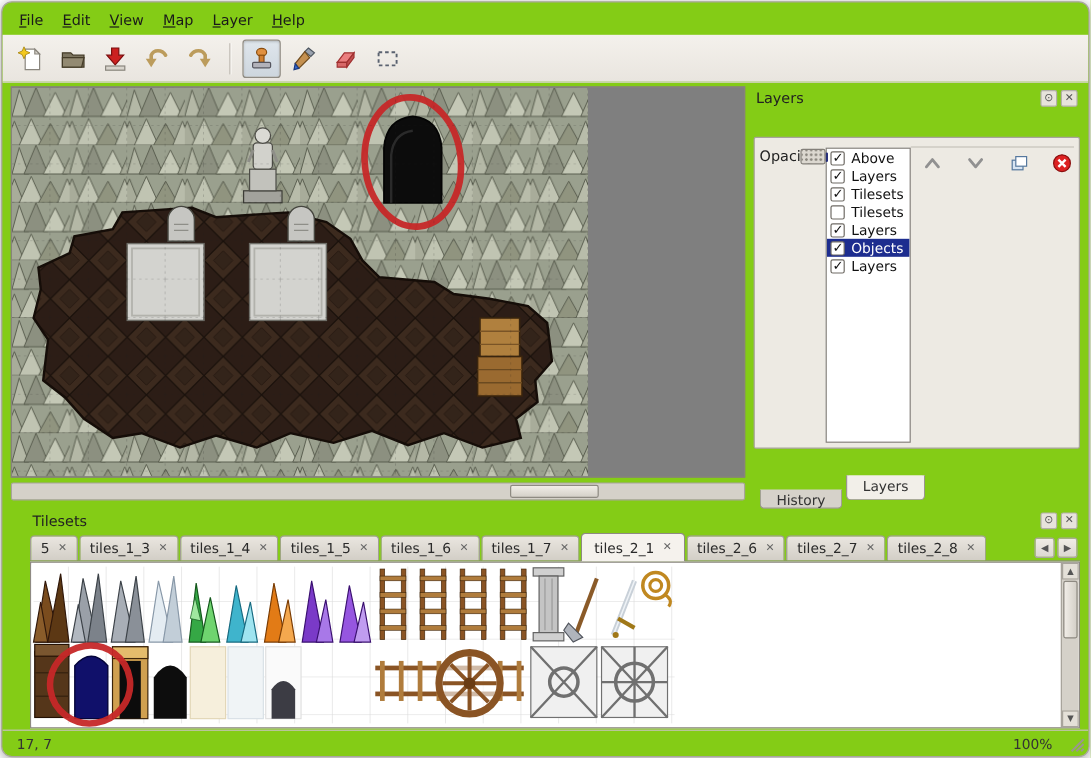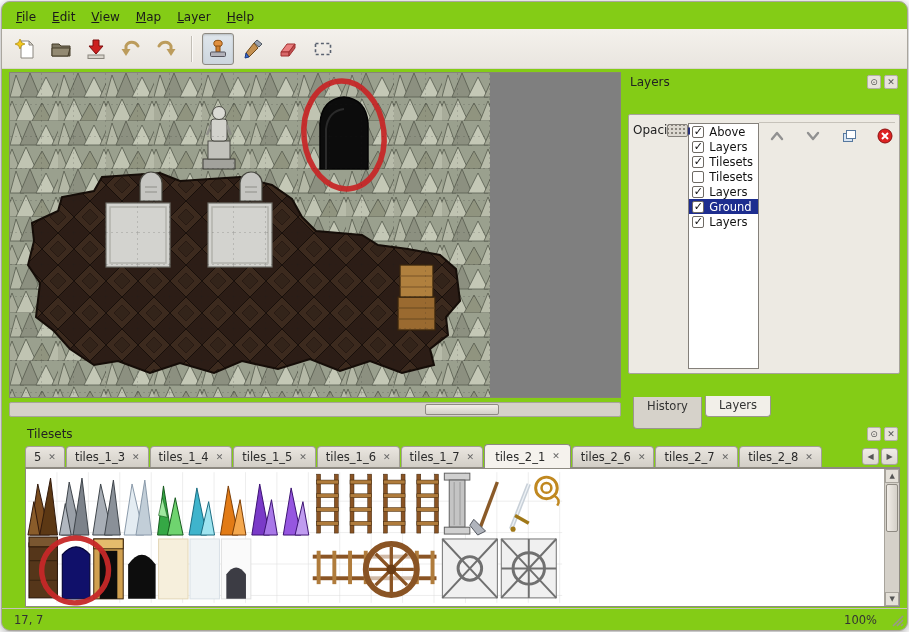--- a/index.html
+++ b/index.html
@@ -42,22 +42,22 @@
     background-image:radial-gradient(#8a867e 1px, transparent 1.2px); background-size:4px 4px; background-position:2px 2px; }
   .layer-list { flex:1; margin-top:4px; background:#fff; border:1px solid #84807a; overflow:hidden; font-size:11.5px; color:#111; }
   .layer-row { height:15px; display:flex; align-items:center; gap:5px; padding-left:3px; }
   .layer-row.selected { background:#1d2d8f; color:#fff; }
   .checkbox { width:12px; height:12px; flex:0 0 12px; background:#fff; border:1px solid #6e6a64; border-radius:2px;
     font-size:11px; line-height:10px; text-align:center; color:#111; }
   .layer-actions { height:26px; display:flex; align-items:center; gap:16px; padding-left:8px; margin-top:3px;
     border-top:1px solid #c6c2ba; }
   .abtn { width:20px; height:20px; display:flex; align-items:center; justify-content:center; border-radius:3px; }
   .panel-tabs { height:22px; display:flex; padding-left:5px; }
-  .ptab { padding:2px 13px 0 13px; height:32px; font-size:11.5px; color:#333; background:#d6d2ca;
-    border:1px solid #9a968e; border-top:none; border-radius:0 0 4px 4px; margin-right:3px; }
+  .ptab { padding:2px 13px 0 13px; height:16px; font-size:11.5px; color:#333; background:#d6d2ca;
+    border:1px solid #9a968e; border-top:none; border-radius:0 0 4px 4px; margin-right:3px;margin-top:11px; }
   .ptab.active { background:#f2efe9; font-weight:normal; margin-top:-1px; height:21px; }
   
   .tilesets { margin:5px 7px 0 7px; display:flex; flex-direction:column;padding-left:16px; }
   .ts-tabs { height:25px; display:flex; align-items:flex-end; border-bottom:1px solid #8e8a82; padding-right:2px; }
   .ts-tab { height:21px; display:flex; align-items:center; gap:7px; padding:0 8px; font-size:11.5px; color:#2a2a2a;
     background:linear-gradient(#eae6e0,#d2cec6); border:1px solid #a29e96; border-bottom:none; border-radius:4px 4px 0 0; margin-right:1px; white-space:nowrap; }
   .ts-tab.active { height:24px; background:#f5f2ed; margin-bottom:-1px; border-color:#8e8a82; padding:0 10px; }
   .tab-close { font-size:9px; color:#666; line-height:9px; }
   .ts-arrows { margin-left:auto; display:flex; gap:2px; padding-bottom:2px; }
   .arrow-btn { width:17px; height:17px; font-size:8px; line-height:15px; text-align:center; color:#555;
@@ -259,21 +259,21 @@
           <div class="layer-row">
             <span class="checkbox"></span>
             <span>Tilesets</span>
           </div>
           <div class="layer-row">
             <span class="checkbox">✓</span>
             <span>Layers</span>
           </div>
           <div class="layer-row selected">
             <span class="checkbox">✓</span>
-            <span>Ground</span>
+            <span>Objects</span>
           </div>
           <div class="layer-row">
             <span class="checkbox">✓</span>
             <span>Layers</span>
           </div>
         </div>
         <div class="layer-actions">
           <div class="abtn">
             <svg width="18" height="18" viewBox="0 0 18 18">
               <path d="M4 12 L9 6 L14 12" fill="none" stroke="#919191" stroke-width="2.4" stroke-linecap="round" stroke-linejoin="round"></path>

